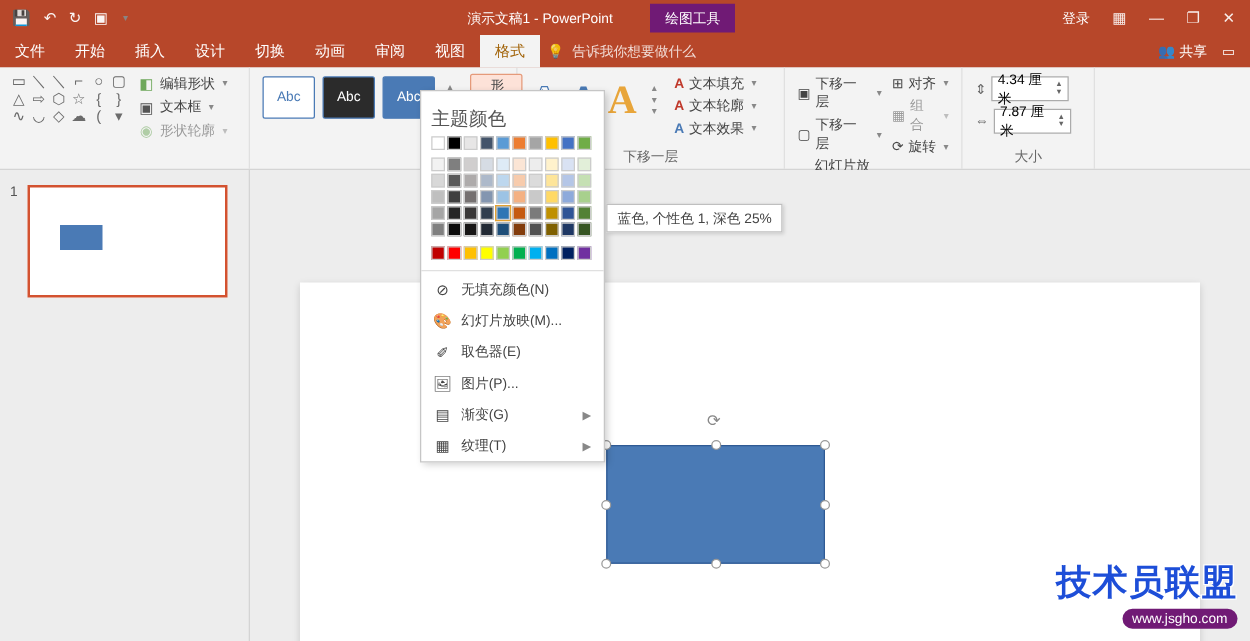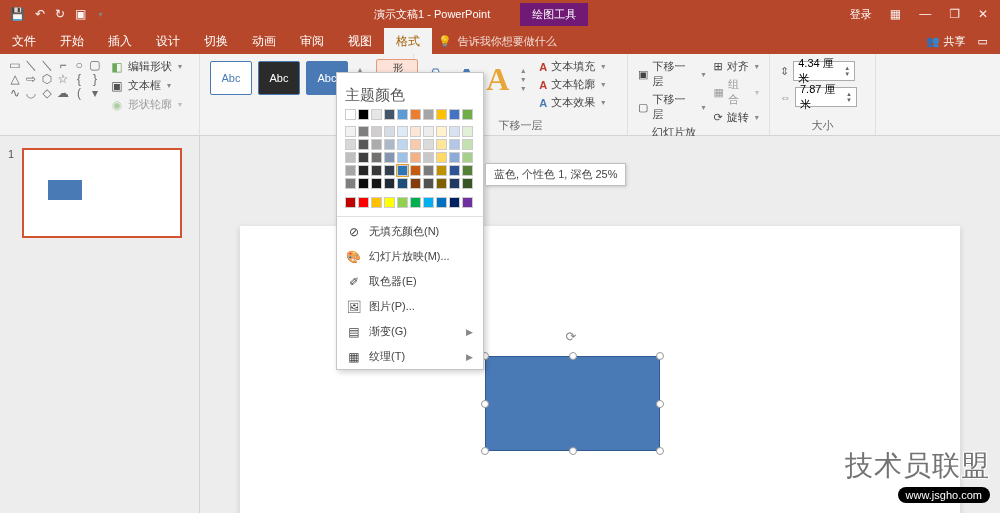--- a/index.html
+++ b/index.html
@@ -90,22 +90,22 @@
 .cp-divider{height:1px;background:#e0e0e0;margin:2px 0}
 .cp-item{display:flex;align-items:center;gap:8px;padding:5px 10px;cursor:pointer}
 .cp-item .arrow{margin-left:auto;color:#888;font-size:9px}
 .cp-ico{width:14px;height:14px;display:inline-flex;align-items:center;justify-content:center;font-size:12px}
 
 
 .tooltip{position:absolute;left:485px;top:163px;background:#fff;border:1px solid #bfbfbf;padding:3px 8px;font-size:11px;color:#444;z-index:101;box-shadow:1px 1px 3px rgba(0,0,0,.15)}
 
 
 .watermark{position:absolute;right:10px;bottom:10px;text-align:right;z-index:50}
-.wm-main{font-size:28px;font-weight:400;color:#737373;text-shadow:-1px -1px 0 #fff,1px -1px 0 #fff,-1px 1px 0 #fff,1px 1px 0 #fff;letter-spacing:1px}
-.wm-sub{background:#000000;color:#fff;font-size:11px;padding:2px 8px;border-radius:10px;display:inline-block;margin-top:2px}
+.wm-main{font-size:28px;font-weight:700;color:#1d4ed8;text-shadow:-1px -1px 0 #fff,1px -1px 0 #fff,-1px 1px 0 #fff,1px 1px 0 #fff;letter-spacing:1px}
+.wm-sub{background:#701a75;color:#fff;font-size:11px;padding:2px 8px;border-radius:10px;display:inline-block;margin-top:2px}
 
 .chev{font-size:8px;color:#888;margin-left:2px}
 </style>
 </head>
 <body>
 
 <div class="titlebar">
   <div class="qat">
     <span class="qat-item">💾</span>
     <span class="qat-item">↶</span>

